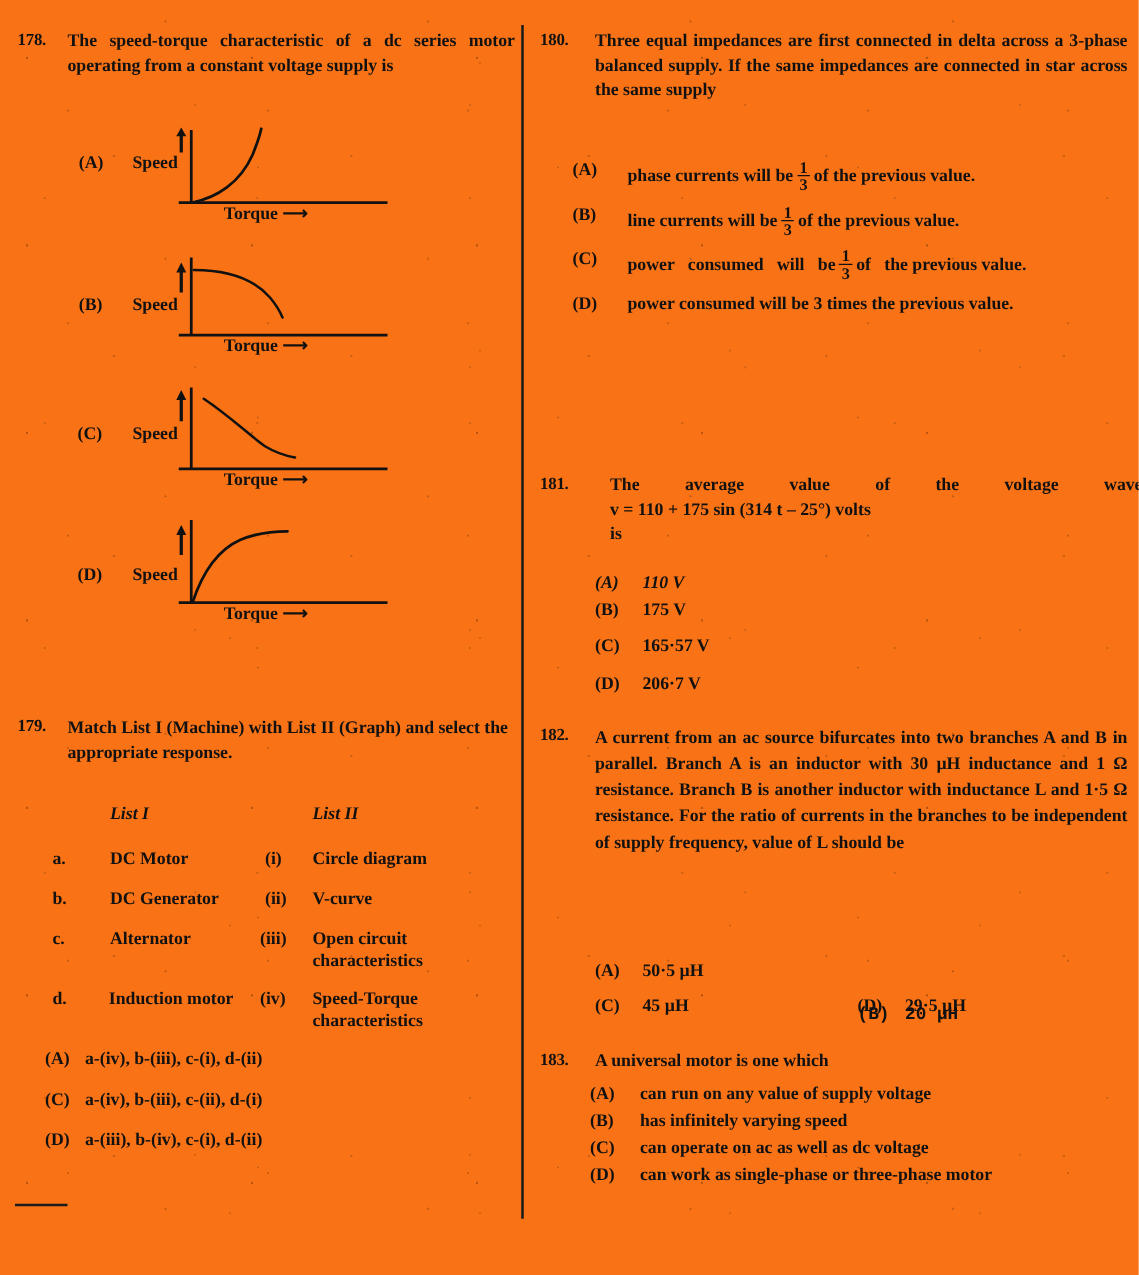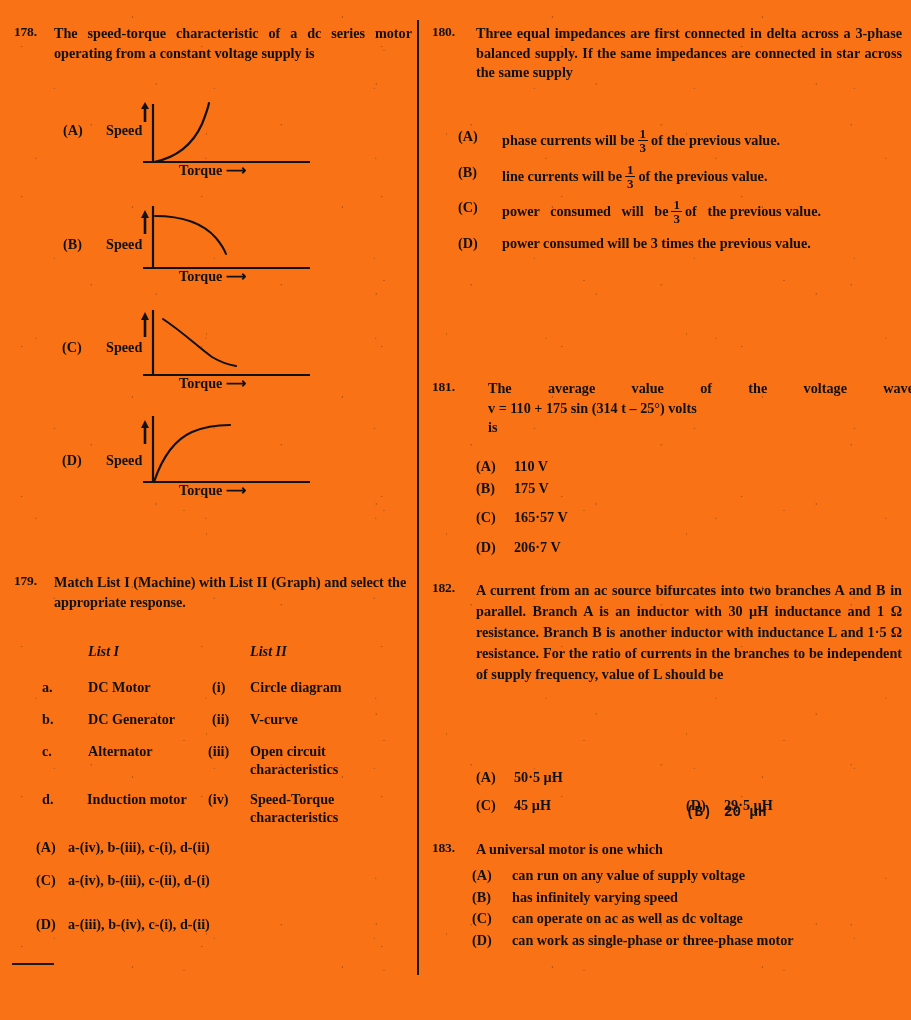--- a/index.html
+++ b/index.html
@@ -226,21 +226,21 @@
       <span class="m-key" style="left:42px;">d.</span>
       <span class="m-item" style="left:72px;margin-left:15px;">Induction motor</span>
       <span class="m-rn" style="left:208px;">(iv)</span>
       <span class="m-rt" style="left:250px;width:160px;display:inline-block;line-height:18px;">Speed-Torque characteristics</span>
     </div>
 
     <div style="position:absolute;left:36px;top:838px;width:370px;">
       <div class="opt" style="margin-bottom:13px;">
         <span class="optlab">(A)</span><span class="opttext">a-(iv), b-(iii), c-(i),  d-(ii)</span>
       </div>
-      <div class="opt" style="margin-bottom:25px;">
+      <div class="opt" style="margin-bottom:13px;">
         <span class="optlab">(C)</span><span class="opttext">a-(iv), b-(iii), c-(ii), d-(i)</span>
       </div>
       <div class="opt">
         <span class="optlab">(D)</span><span class="opttext">a-(iii), b-(iv), c-(i),  d-(ii)</span>
       </div>
     </div>
 
   </div>
 
   <div class="col col-right">
@@ -268,21 +268,21 @@
     <div class="q" style="left:14px;top:379px;width:470px;">
       <div class="qnum">181.</div>
       <div class="qbody" style="margin-left:56px;width:426px;">
         <div style="text-align:justify;text-align-last:justify;">The average value of the voltage wave</div>
         <div>v = 110 + 175 sin (314 t – 25°) volts</div>
         <div>is</div>
       </div>
     </div>
 
     <div style="position:absolute;left:58px;top:457px;width:420px;">
-      <div class="opt" style="">
+      <div class="opt" style="font-style:italic;">
         <span class="optlab" style="width:38px;">(A)</span><span>110 V</span>
       </div>
       <div class="opt" style="margin-bottom:10px;">
         <span class="optlab" style="width:38px;">(B)</span><span>175 V</span>
       </div>
       <div class="opt" style="margin-bottom:10px;">
         <span class="optlab" style="width:38px;">(C)</span><span>165·57 V</span>
       </div>
       <div class="opt">
         <span class="optlab" style="width:38px;">(D)</span><span>206·7 V</span>

